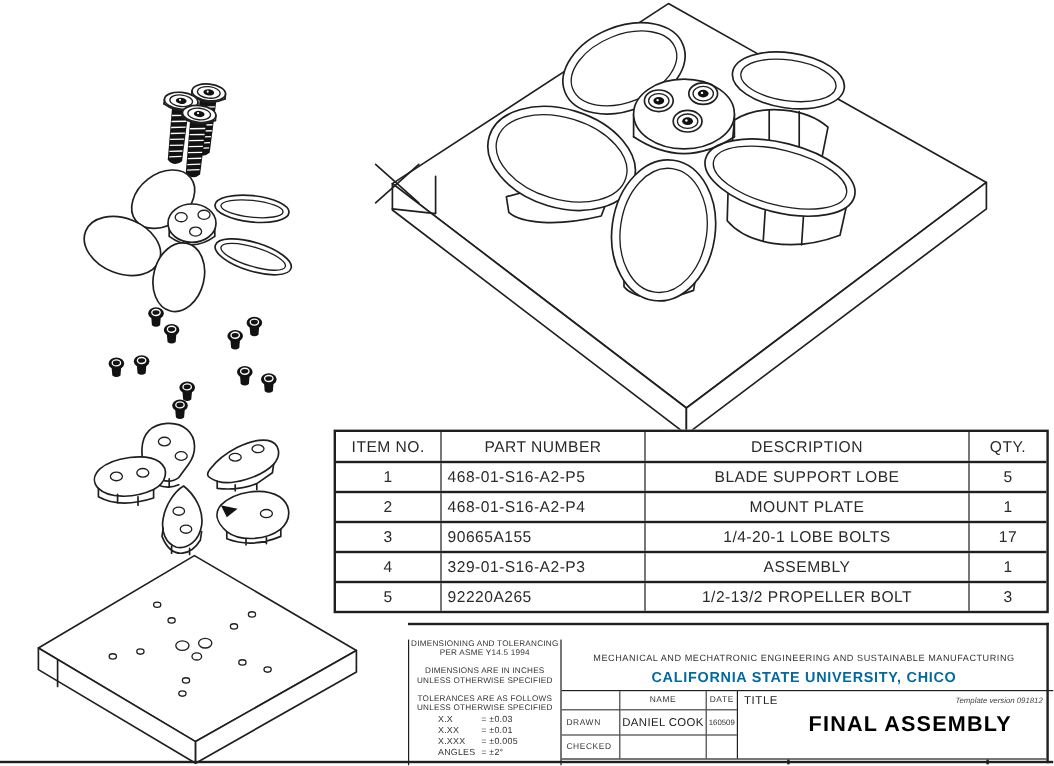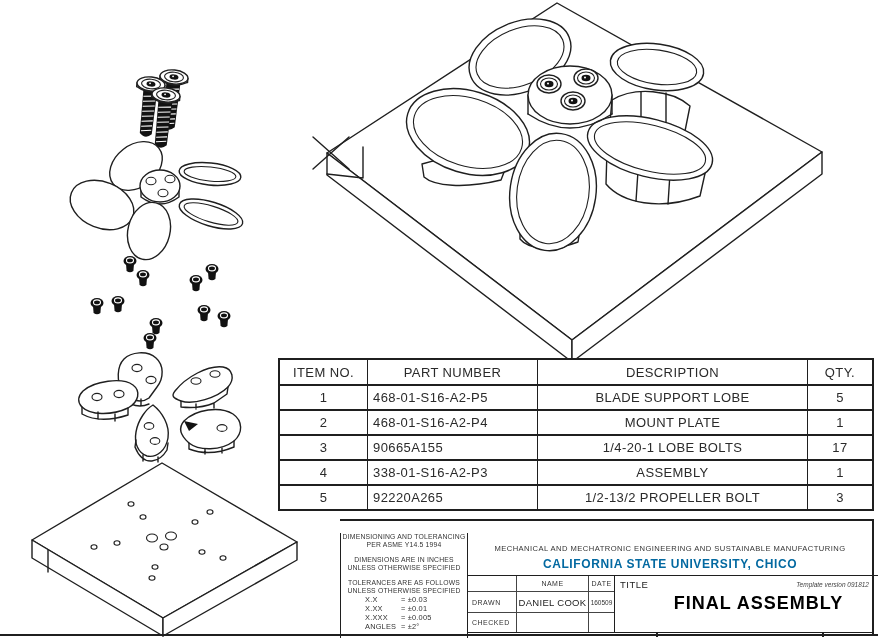--- a/index.html
+++ b/index.html
@@ -237,21 +237,21 @@
       <div class="bc">1</div>
     </div>
     <div class="bom-row">
       <div class="bc">3</div>
       <div class="bc pn">90665A155</div>
       <div class="bc">1/4-20-1 LOBE BOLTS</div>
       <div class="bc">17</div>
     </div>
     <div class="bom-row">
       <div class="bc">4</div>
-      <div class="bc pn">338-01-S16-A2-P3</div>
+      <div class="bc pn">329-01-S16-A2-P3</div>
       <div class="bc">ASSEMBLY</div>
       <div class="bc">1</div>
     </div>
     <div class="bom-row">
       <div class="bc">5</div>
       <div class="bc pn">92220A265</div>
       <div class="bc">1/2-13/2 PROPELLER BOLT</div>
       <div class="bc">3</div>
     </div>
   </div>

